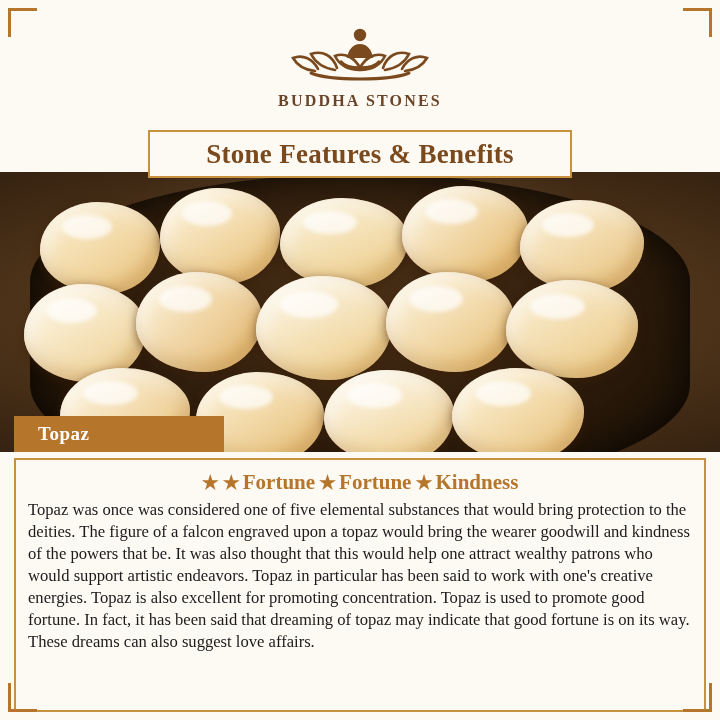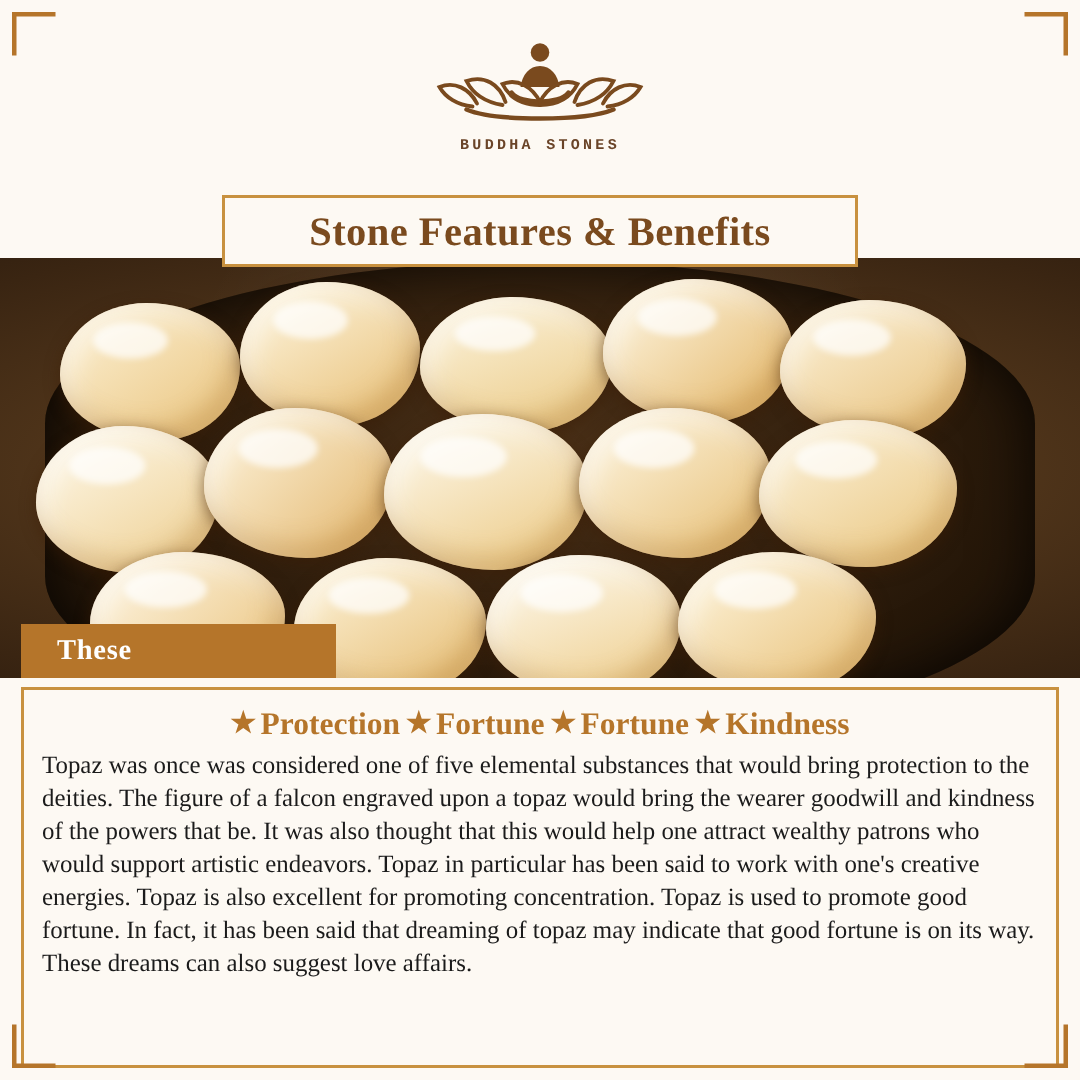--- a/index.html
+++ b/index.html
@@ -45,25 +45,25 @@
     padding-top: 18px;
     box-sizing: border-box;
   }
   .brand-logo {
     width: 150px;
     height: 72px;
     display: block;
   }
   .brand-name {
     margin-top: 2px;
-    font-size: 10px;
+    font-size: 16px;
     letter-spacing: 2.2px;
     color: #6a4428;
     font-weight: 700;
-    font-family: Liberation Mono, monospace;
+    font-family: Liberation Serif, serif;
   }
 
   
   .title-wrap {
     position: relative;
     height: 64px;
   }
   .title-bar {
     position: absolute;
     left: 148px;
@@ -252,29 +252,28 @@
       <div class="stone" style="left:136px; top:100px; width:126px; height:100px; background:linear-gradient(135deg,#fff8e4,#e2b469);"></div>
       <div class="stone" style="left:256px; top:104px; width:136px; height:104px; background:linear-gradient(155deg,#fffdf5,#ebc77f);"></div>
       <div class="stone" style="left:386px; top:100px; width:128px; height:100px; background:linear-gradient(145deg,#fff9e8,#e6bd72);"></div>
       <div class="stone" style="left:506px; top:108px; width:132px; height:98px;  background:linear-gradient(150deg,#fdf5e0,#e9c47c);"></div>
       <div class="stone" style="left:60px;  top:196px; width:130px; height:92px;  background:linear-gradient(140deg,#fffaec,#e9c077);"></div>
       <div class="stone" style="left:196px; top:200px; width:128px; height:92px;  background:linear-gradient(150deg,#fff7e0,#e4b96d);"></div>
       <div class="stone" style="left:324px; top:198px; width:130px; height:94px;  background:linear-gradient(160deg,#fffdf6,#edcb87);"></div>
       <div class="stone" style="left:452px; top:196px; width:132px; height:94px;  background:linear-gradient(145deg,#fff8e3,#e7be74);"></div>
     </div>
     <div class="name-tag">
-      <span>These</span>
+      <span>Topaz</span>
     </div>
   </div>
 
   <div class="desc">
     <div class="keywords">
       <span class="kw">
         <span class="star">★</span>
-        <span>Protection</span>
       </span>
       <span class="kw">
         <span class="star">★</span>
         <span>Fortune</span>
       </span>
       <span class="kw">
         <span class="star">★</span>
         <span>Fortune</span>
       </span>
       <span class="kw">

